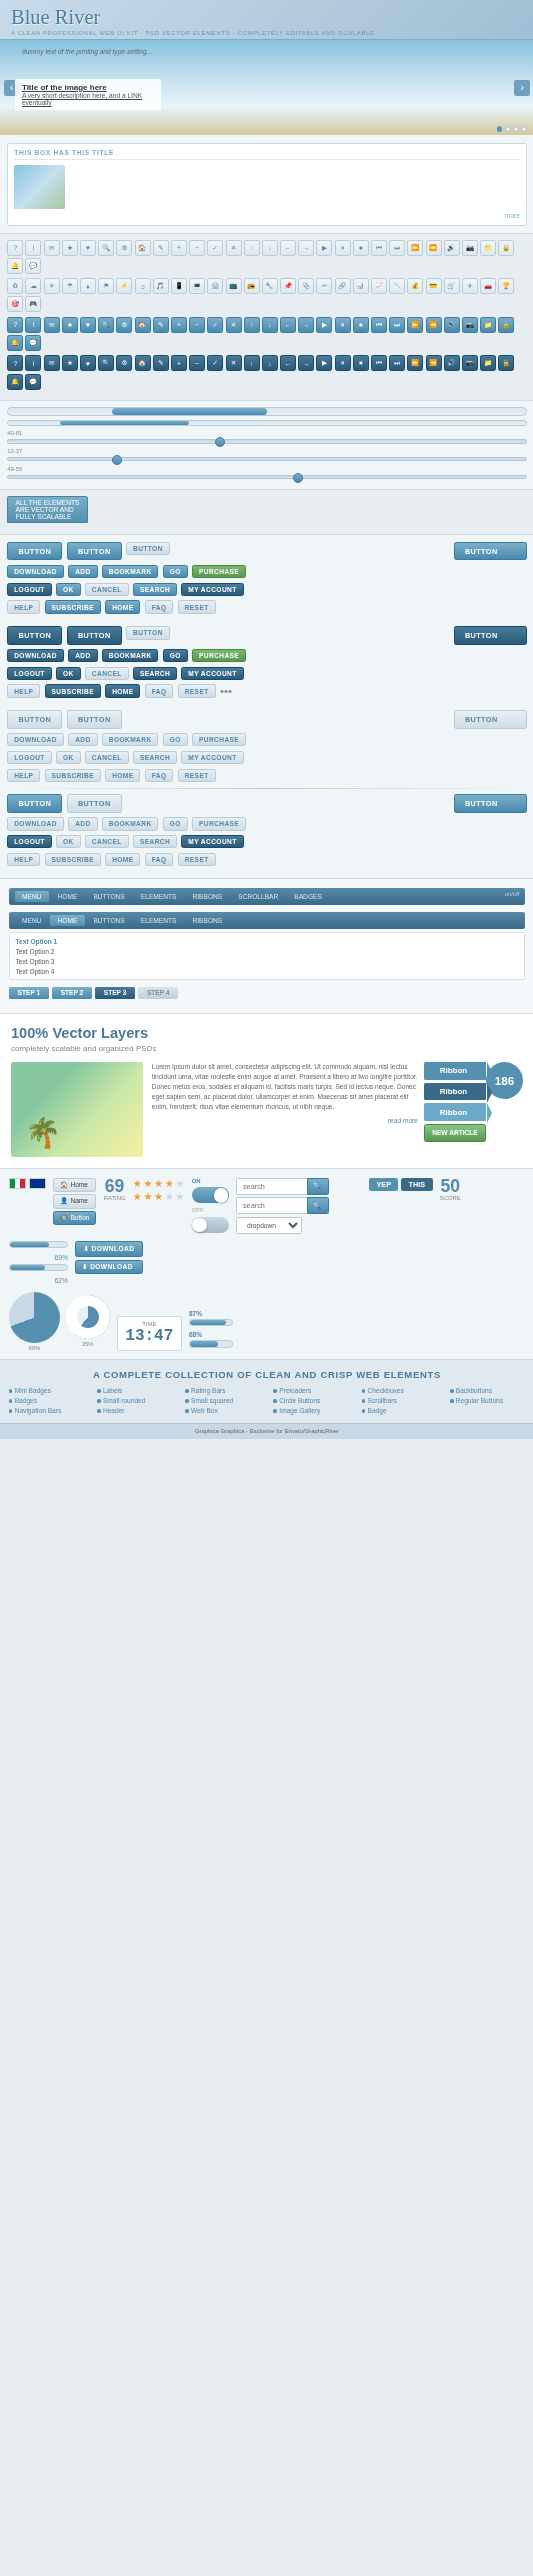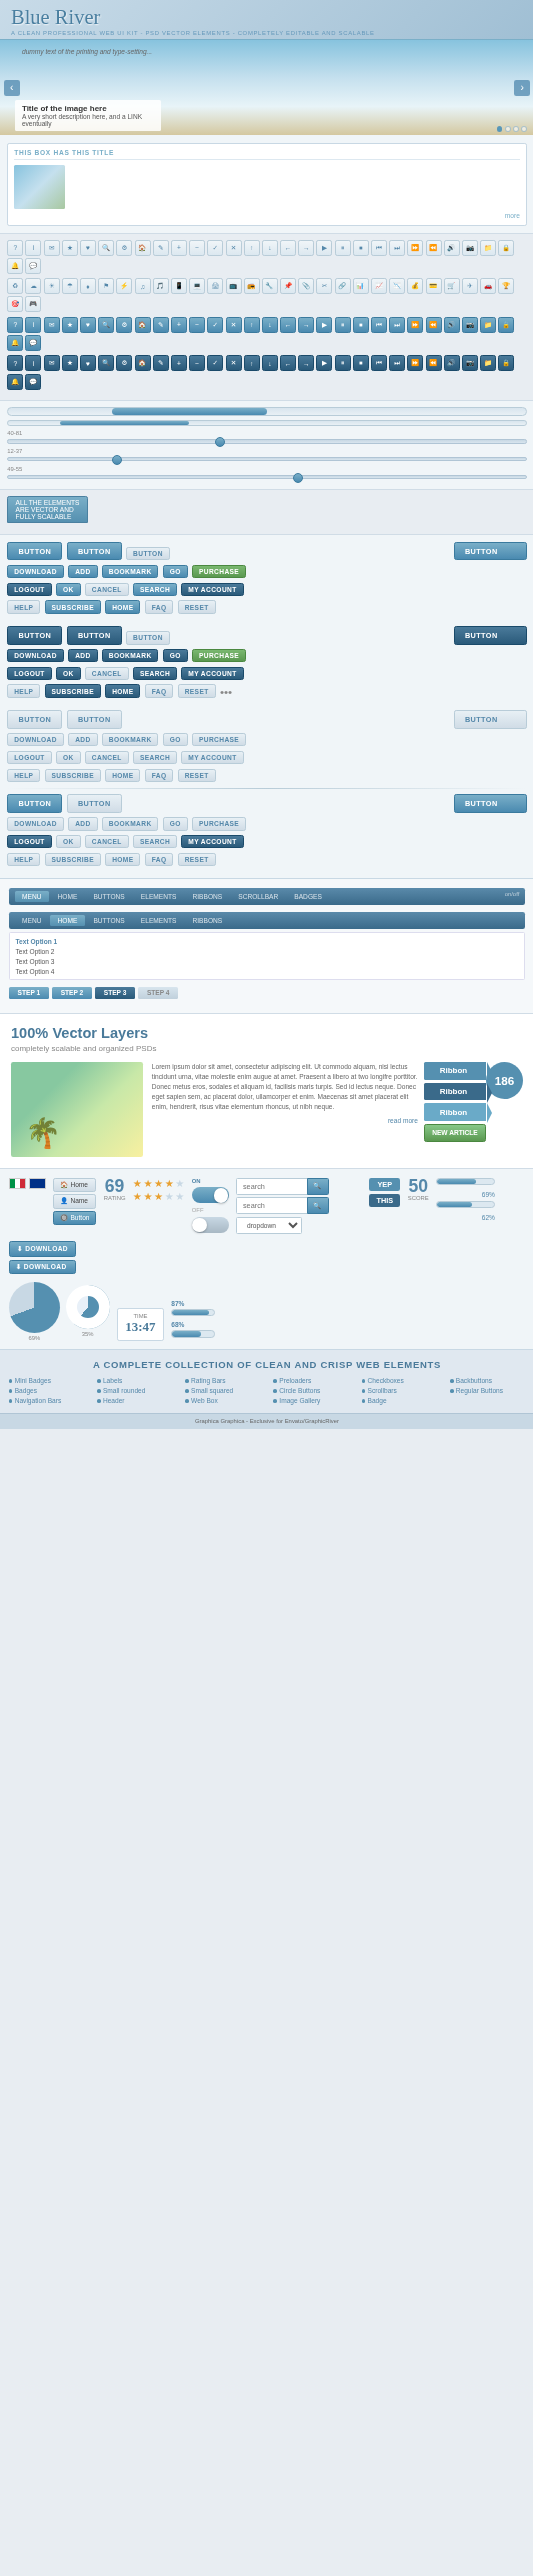--- a/index.html
+++ b/index.html
@@ -34,26 +34,27 @@
     
     .hero-section {
       position: relative;
       background: linear-gradient(180deg, #87c3de 0%, #c5e0ee 40%, #e8f4f8 70%, #d4c8a0 100%);
       height: 95px;
       overflow: hidden;
       margin: 0;
     }
     .hero-overlay {
       position: absolute;
-      bottom: 4px;
+      bottom: 25px;
       left: 14.6px;
       background: rgba(255,255,255,0.85);
       padding: 4.4px 7.3px;
       border-radius: 1.5px;
       max-width: 146px;
+      text-decoration: underline;
     }
     .hero-overlay-title {
       font-size: 8px;
       font-weight: bold;
       color: #333;
     }
     .hero-overlay-text {
       font-size: 6.6px;
       color: #555;
     }
@@ -310,21 +311,21 @@
     
     .buttons-section {
       background: #f0f5f8;
       padding: 7.3px;
       border-top: 0.7px solid #d0dce6;
     }
     .btn-row {
       display: flex;
       gap: 4.4px;
       margin-bottom: 4.4px;
-      align-items: flex-end;
+      align-items: flex-start;
       flex-wrap: wrap;
     }
     .btn {
       padding: 3.7px 10.2px;
       border: none;
       border-radius: 2.2px;
       font-size: 7.3px;
       font-weight: bold;
       cursor: pointer;
       text-transform: uppercase;
@@ -674,24 +675,24 @@
     }
     .donut-chart {
       width: 44px;
       height: 44px;
       border-radius: 50%;
       background: conic-gradient(#5590b0 0deg 220deg, #e8f0f8 220deg 360deg);
       display: inline-block;
       box-shadow: inset 0 0 0 11px white;
     }
     .time-display {
-      font-size: 13px;
+      font-size: 16px;
       font-weight: bold;
       color: #4a7a9a;
-      font-family: Liberation Serif, serif;
+      font-family: Liberation Mono, monospace;
     }
 
     
     .mini-box {
       border: 0.7px solid #c8d8e4;
       background: white;
       padding: 5.9px;
       border-radius: 2.2px;
       width: 117px;
     }
@@ -1228,21 +1229,21 @@
       </div>
       <div style="display:flex;">
         <input class="search-field" type="text" placeholder="search" style="">
         <button class="search-btn">🔍</button>
       </div>
       <select class="dropdown-mini">
         <option>dropdown</option>
       </select>
     </div>
 
-    <div style="display:flex;flex-direction:column;gap:2.9px;padding-left:33px;">
+    <div style="display:flex;flex-direction:row;gap:2.9px;padding-left:33px;">
       <div style="background:#5590b0;color:white;padding:2.2px 7.3px;border-radius:2.2px;font-size:7.3px;font-weight:bold;text-align:center;">YEP</div>
       <div style="background:#3a6a8a;color:white;padding:2.2px 7.3px;border-radius:2.2px;font-size:7.3px;font-weight:bold;text-align:center;">THIS</div>
     </div>
 
     <div style="text-align:center;">
       <div class="number-display">50</div>
       <div class="small-label">score</div>
     </div>
 
     <div style="display:flex;flex-direction:column;gap:2.9px;width:59px;">

